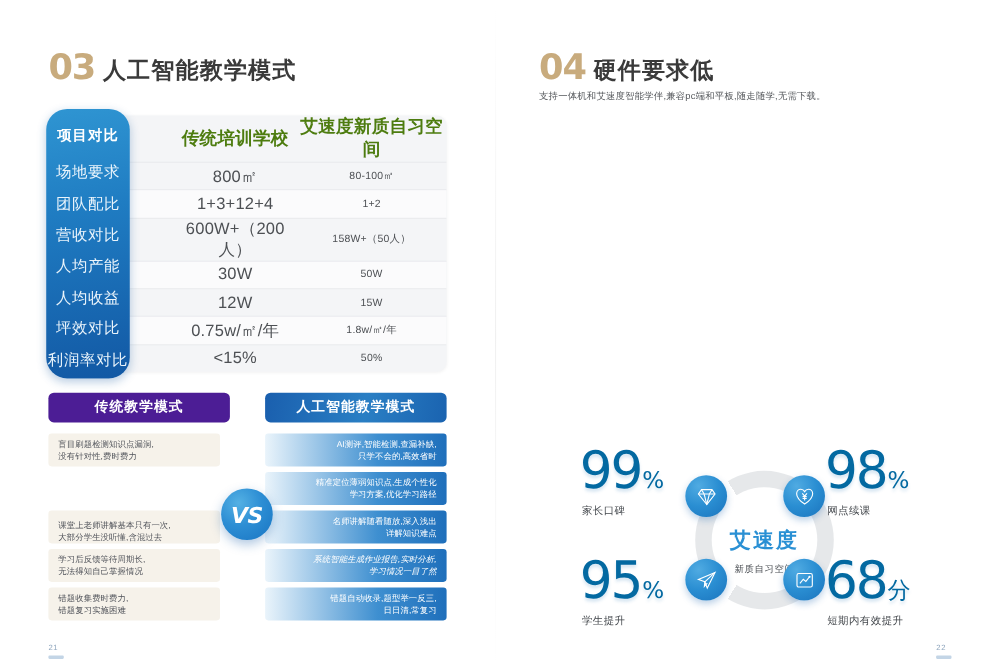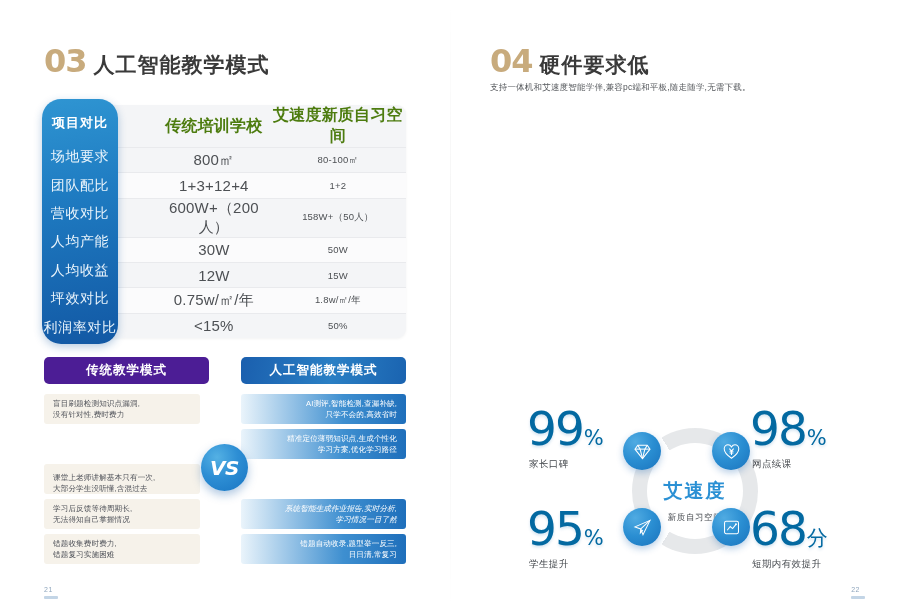--- a/index.html
+++ b/index.html
@@ -279,20 +279,24 @@
   </div>
 
   <div class="ai-item" style="top:394px;">
     <span>AI测评,智能检测,查漏补缺,</span>
     <span>只学不会的,高效省时</span>
   </div>
   <div class="ai-item" style="top:429px;">
     <span>精准定位薄弱知识点,生成个性化</span>
     <span>学习方案,优化学习路径</span>
   </div>
+  <div class="ai-item" style="top:464px;">
+    <span>名师讲解随看随放,深入浅出</span>
+    <span>详解知识难点</span>
+  </div>
   <div class="ai-item" style="top:499px;font-style:italic;">
     <span>系统智能生成作业报告,实时分析,</span>
     <span>学习情况一目了然</span>
   </div>
   <div class="ai-item" style="top:534px;">
     <span>错题自动收录,题型举一反三,</span>
     <span>日日清,常复习</span>
   </div>
 
   <div class="vs-badge">VS</div>

